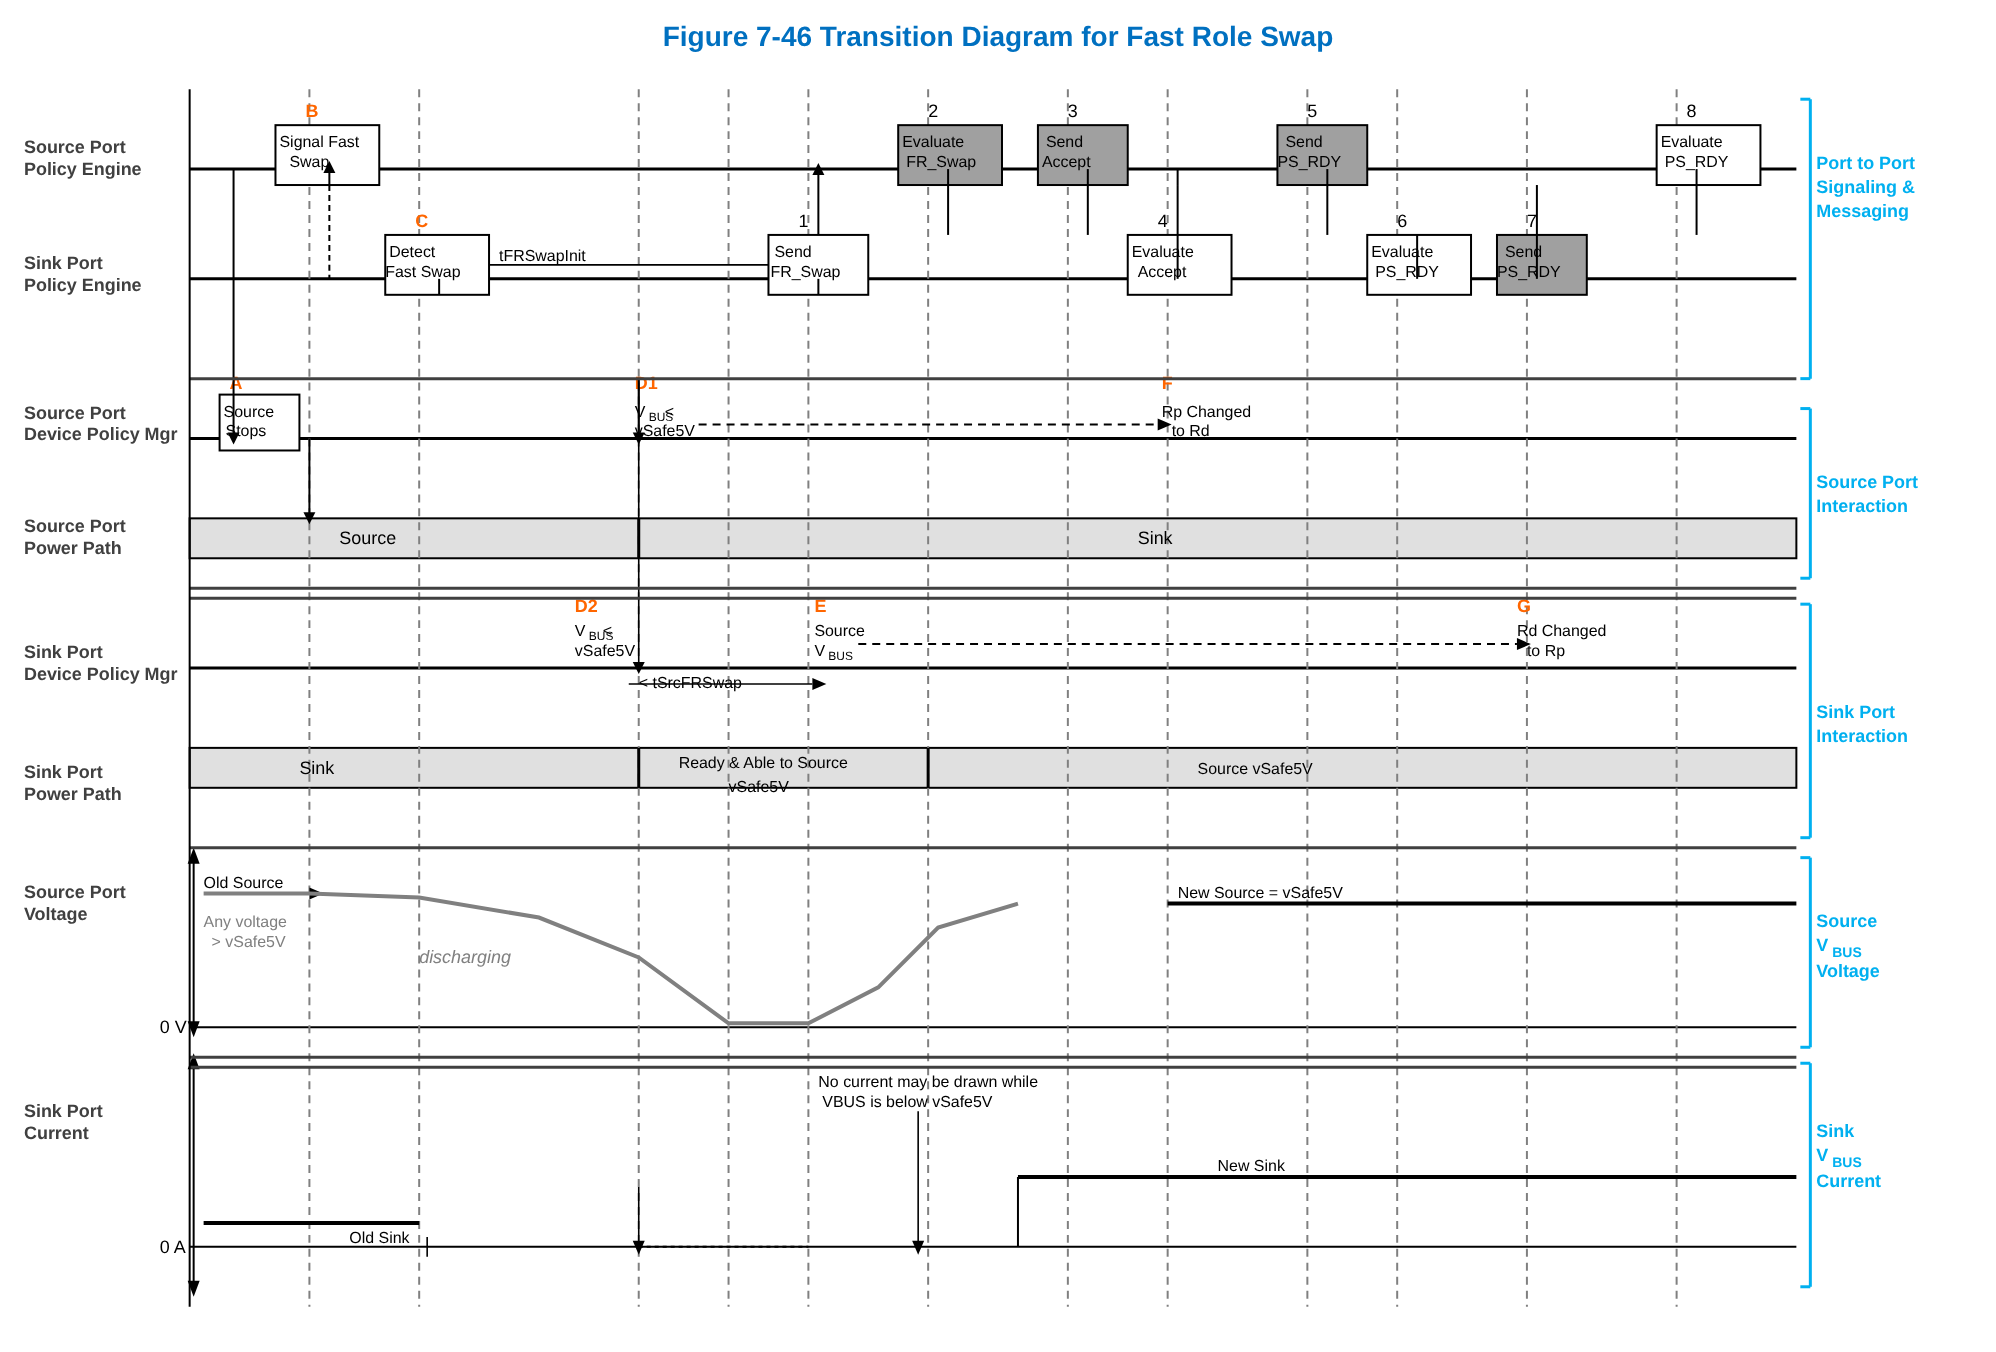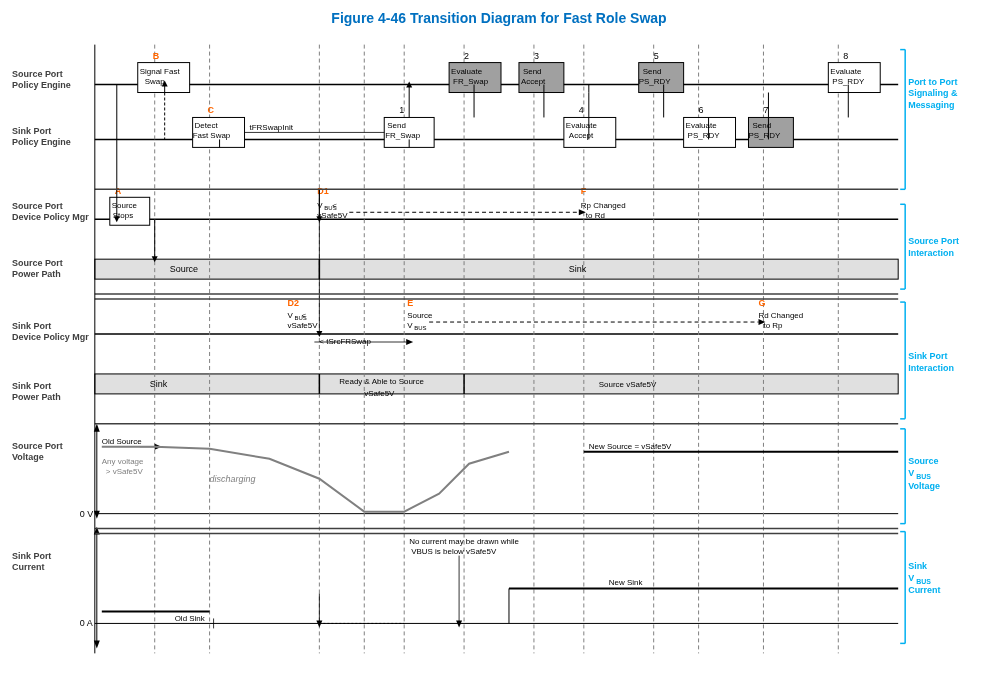--- a/index.html
+++ b/index.html
@@ -35,21 +35,21 @@
       position: absolute;
       top: 0; left: 0;
       width: 100%;
       height: 100%;
     }
   </style>
 </head>
 <body>
 
 <div class="page-container">
-  <div class="title">Figure 4-46 Transition Diagram for Fast Role Swap</div>
+  <div class="title">Figure 7-46 Transition Diagram for Fast Role Swap</div>
   <div class="diagram-area">
     <svg viewBox="0 0 980 620" xmlns="http://www.w3.org/2000/svg">
 
       <text x="900" y="50" font-size="9" fill="#00B0F0" font-weight="bold">Port to Port</text>
       <text x="900" y="62" font-size="9" fill="#00B0F0" font-weight="bold">Signaling &amp;</text>
       <text x="900" y="74" font-size="9" fill="#00B0F0" font-weight="bold">Messaging</text>
 
       <line x1="897" y1="15" x2="897" y2="155" stroke="#00B0F0" stroke-width="1.5"></line>
       <line x1="897" y1="15" x2="892" y2="15" stroke="#00B0F0" stroke-width="1.5"></line>
       <line x1="897" y1="155" x2="892" y2="155" stroke="#00B0F0" stroke-width="1.5"></line>

